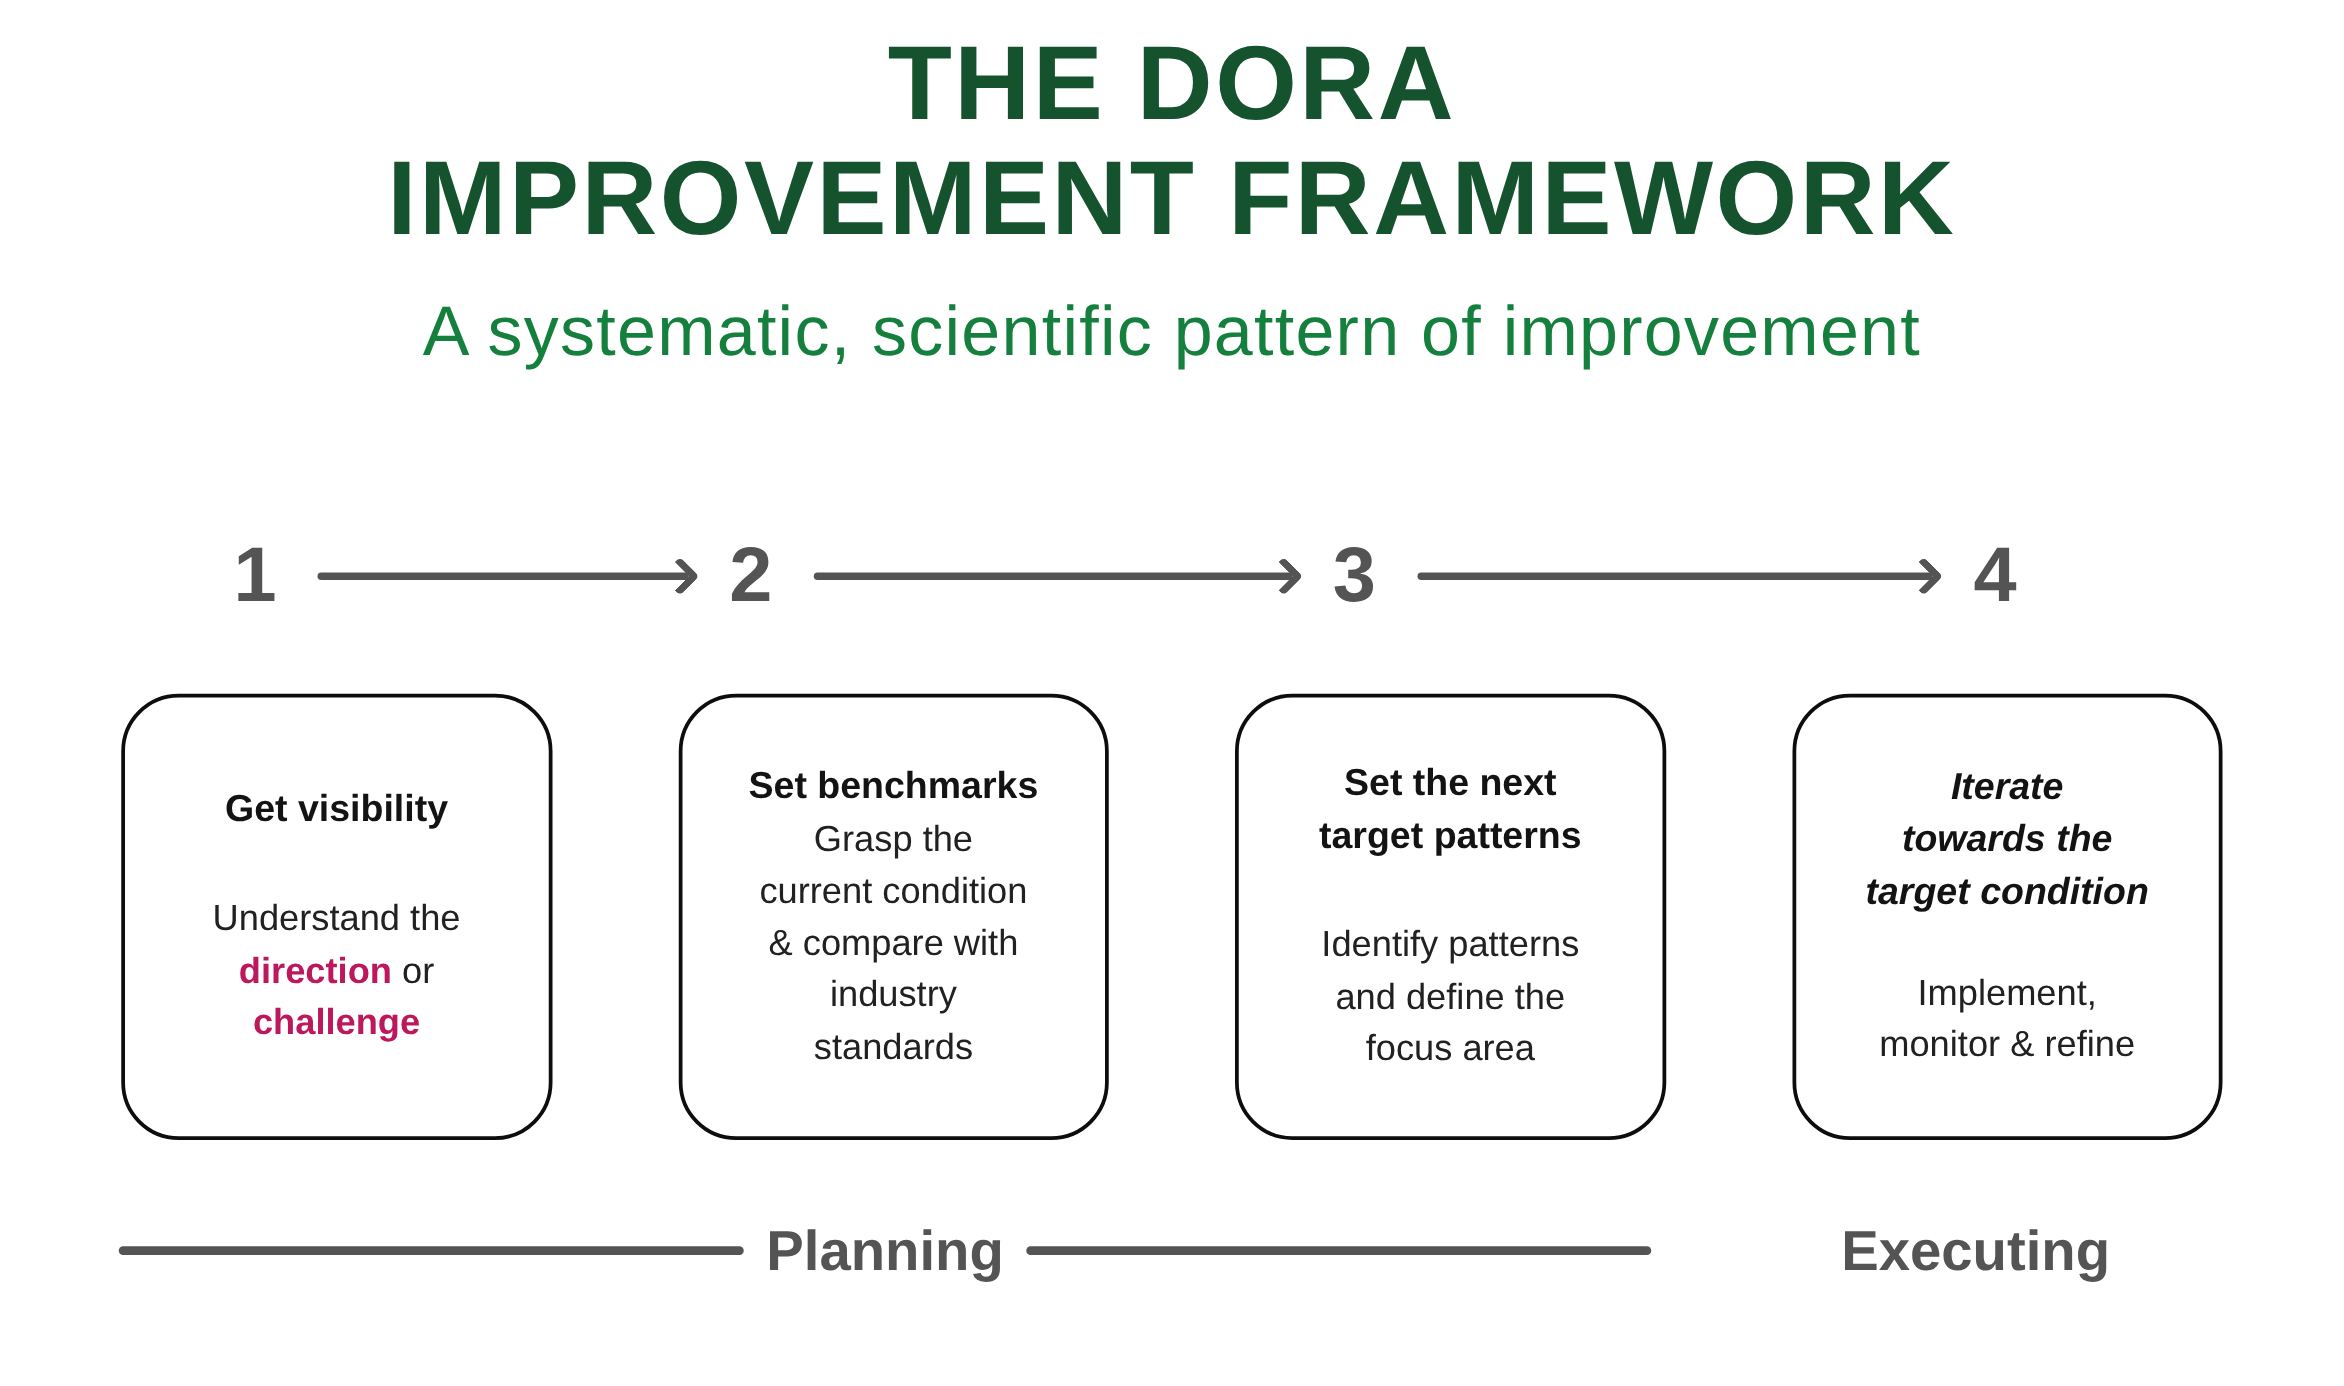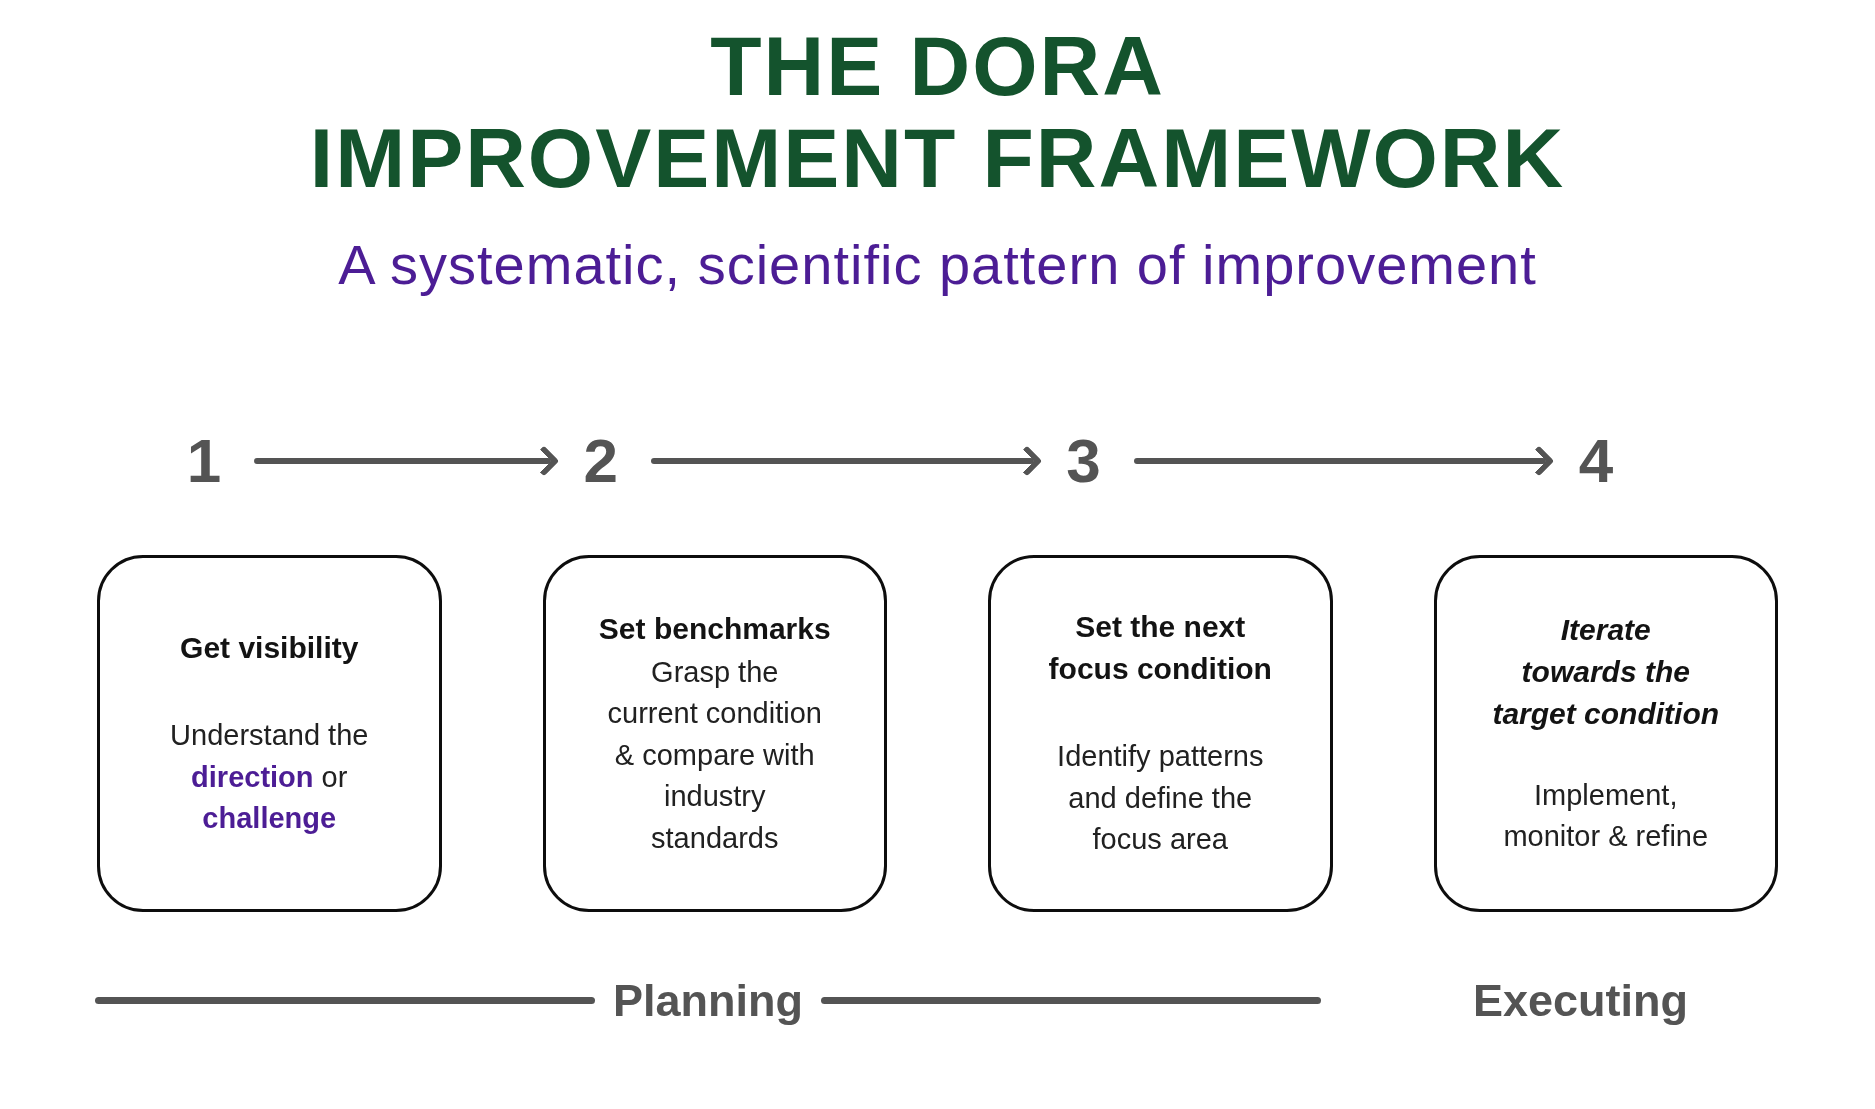--- a/index.html
+++ b/index.html
@@ -21,21 +21,21 @@
     letter-spacing: 2px;
     line-height: 1.1;
     color: #14532d;
   }
   .title-line { display: block; }
   .subtitle {
     margin-top: 26px;
     font-size: 56px;
     font-weight: 300;
     letter-spacing: 1px;
-    color: #4c1d95;
+    color: #15803d;
     line-height: 1.2;
   }
 
   
   .steps-row {
     margin-top: 132px;
     padding: 0 255px 0 180px;
     display: flex;
     align-items: center;
     height: 62px;
@@ -100,21 +100,21 @@
     color: #131313;
     white-space: pre-line;
   }
   .card-body {
     font-size: 29px;
     font-weight: 300;
     line-height: 1.43;
     color: #212121;
     white-space: pre-line;
   }
-  .card-body .bold { font-weight: 700; color: #4c1d95; }
+  .card-body .bold { font-weight: 700; color: #be185d; }
   .gap-lg { margin-bottom: 46px; }
   .gap-md { margin-bottom: 40px; font-style: italic; }
   .gap-none { margin-bottom: 2px; }
 
   
   .phase-row {
     margin-top: 66px;
     padding: 0 95px;
     display: flex;
     align-items: center;
@@ -175,21 +175,21 @@
       <h2 class="card-heading gap-none">Set benchmarks</h2>
       <p class="card-body"><span>Grasp the
 current condition
 &amp; compare with
 industry
 standards</span></p>
     </div>
 
     <div class="card">
       <h2 class="card-heading gap-lg">Set the next
-focus condition</h2>
+target patterns</h2>
       <p class="card-body"><span>Identify patterns
 and define the
 focus area</span></p>
     </div>
 
     <div class="card">
       <h2 class="card-heading gap-md">Iterate
 towards the
 target condition</h2>
       <p class="card-body"><span>Implement,

